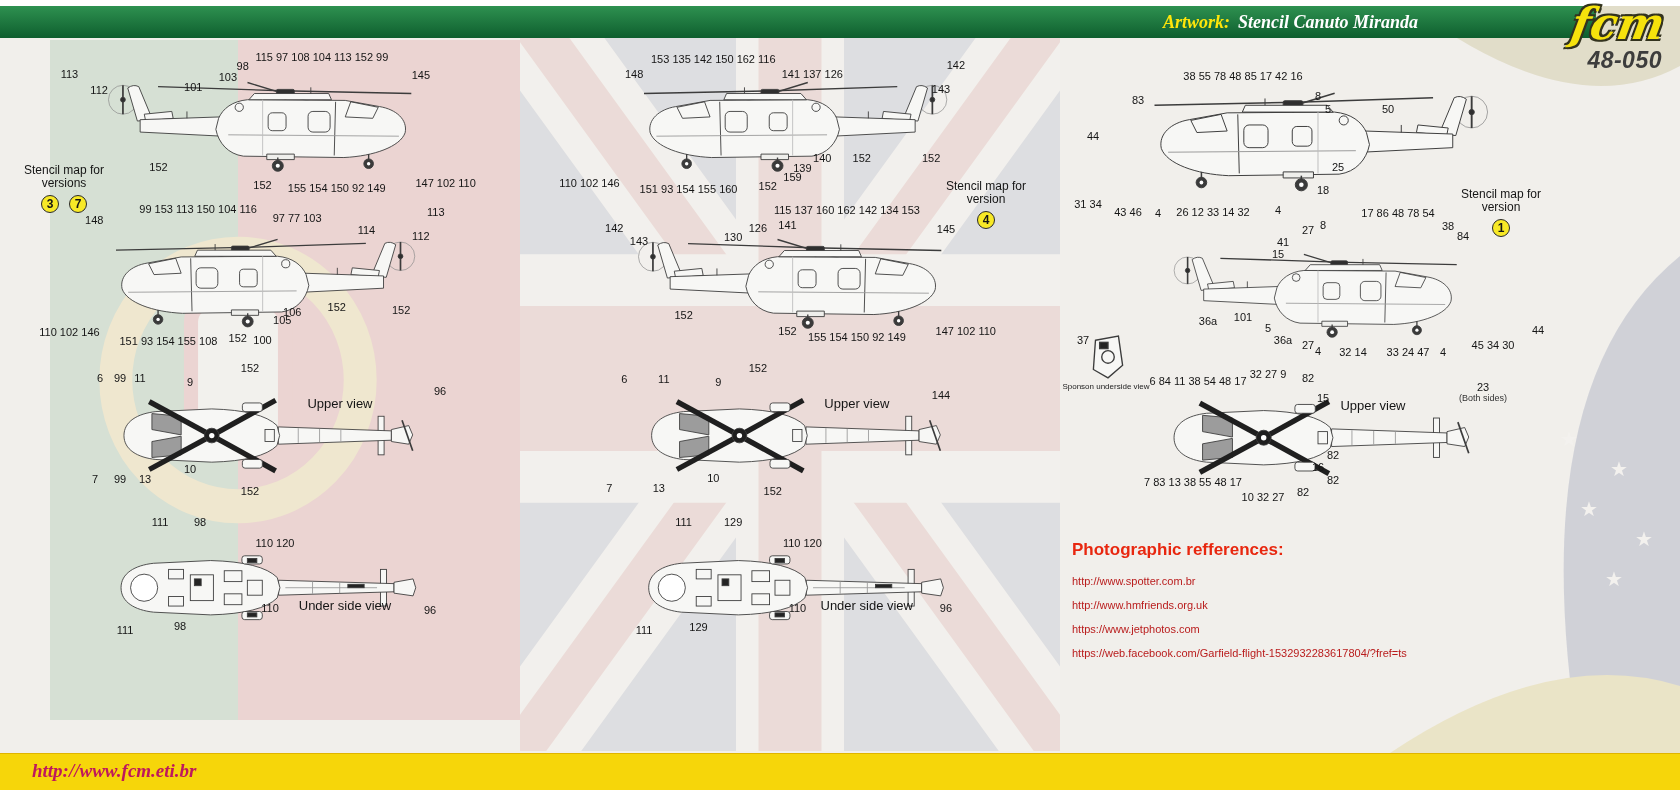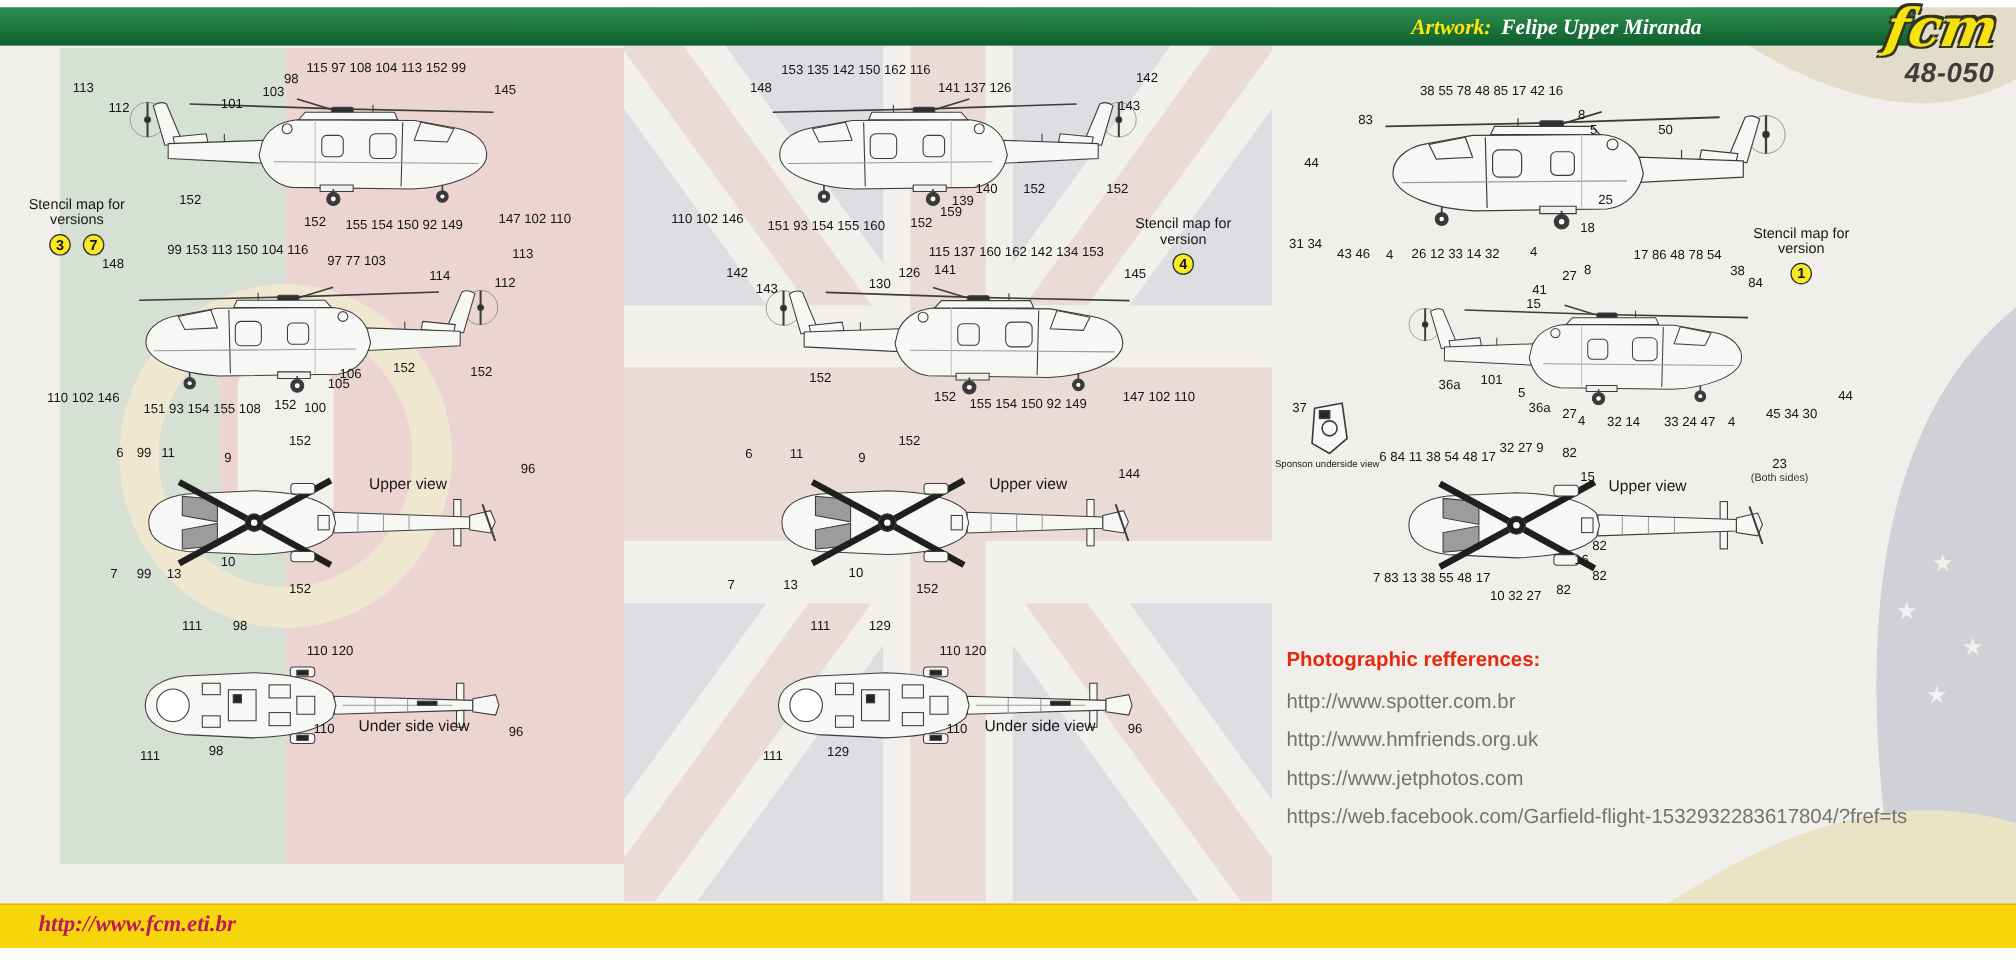--- a/index.html
+++ b/index.html
@@ -26,21 +26,21 @@
   .callout{position:absolute;transform:translate(-50%,-50%);font-size:11px;
           white-space:nowrap;color:#151515}
   .viewlabel{font-size:13px}
   .smalllabel{font-size:9px;color:#333}
   .stencil-note{position:absolute;text-align:center;font-size:12px;line-height:13px;color:#151515}
   .badges{margin-top:5px;display:flex;justify-content:center;gap:10px}
   .badge{width:18px;height:18px;border-radius:50%;background:#f8e926;border:1.3px solid #2a2a2a;
           font-size:12px;font-weight:bold;line-height:16px;text-align:center}
   .refs{position:absolute;left:1072px;top:540px;width:520px}
   .refs-title{color:#e8270f;font-weight:bold;font-size:17px;margin-bottom:15px}
-  .ref-link{font-size:17px;margin-bottom:12px;color:#737373}
+  .ref-link{font-size:11px;margin-bottom:12px;color:#b91c1c}
   .sponson-label{position:absolute;left:1062px;top:382px;width:88px;text-align:center;
           font-size:8px;line-height:9px;color:#222}
   .sponson-art{position:absolute;left:1086px;top:334px;width:44px;height:48px}
   .bottombar{position:absolute;left:0;top:753px;width:1680px;height:37px;background:#f6d60a;
           border-top:1px solid #e0b400}
   .footer-url{position:absolute;left:32px;top:760px;font-family:"Liberation Serif",serif;
           font-style:italic;font-weight:bold;font-size:19px;color:#be185d}
 </style>
 </head>
 <body>
@@ -159,21 +159,21 @@
         <text x="260" y="470">★</text>
       <text x="230" y="510">★</text>
         <text x="285" y="540">★</text>
       <text x="255" y="580">★</text>
     </g>
   </svg>
 </div>
 
 <div class="topbar">
   <span class="artwork-label">Artwork:</span>
-  <span class="artist">Felipe Upper Miranda</span>
+  <span class="artist">Stencil Canuto Miranda</span>
 </div>
 <div class="fcm-logo">fcm</div>
 <div class="product-code">48-050</div>
 
 <div class="view" style="left:15px;top:48px;width:495px;height:150px">
   <svg class="art" viewBox="0 0 460 170">
       <use href="#heli-side"></use>
     </svg>
 <span class="callout" style="left: 11%; top: 17%;">113</span>
     <span class="callout" style="left: 17%; top: 28%;">112</span>

